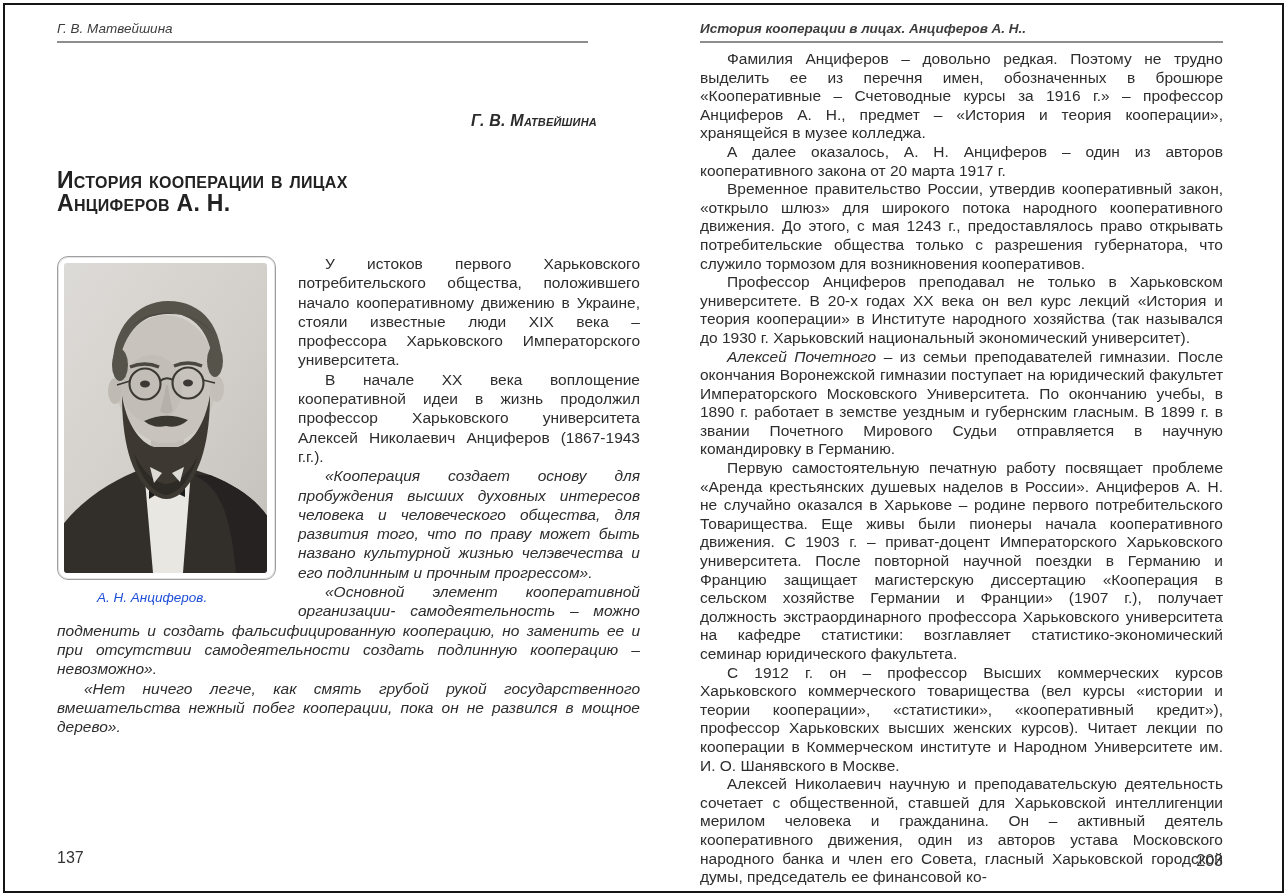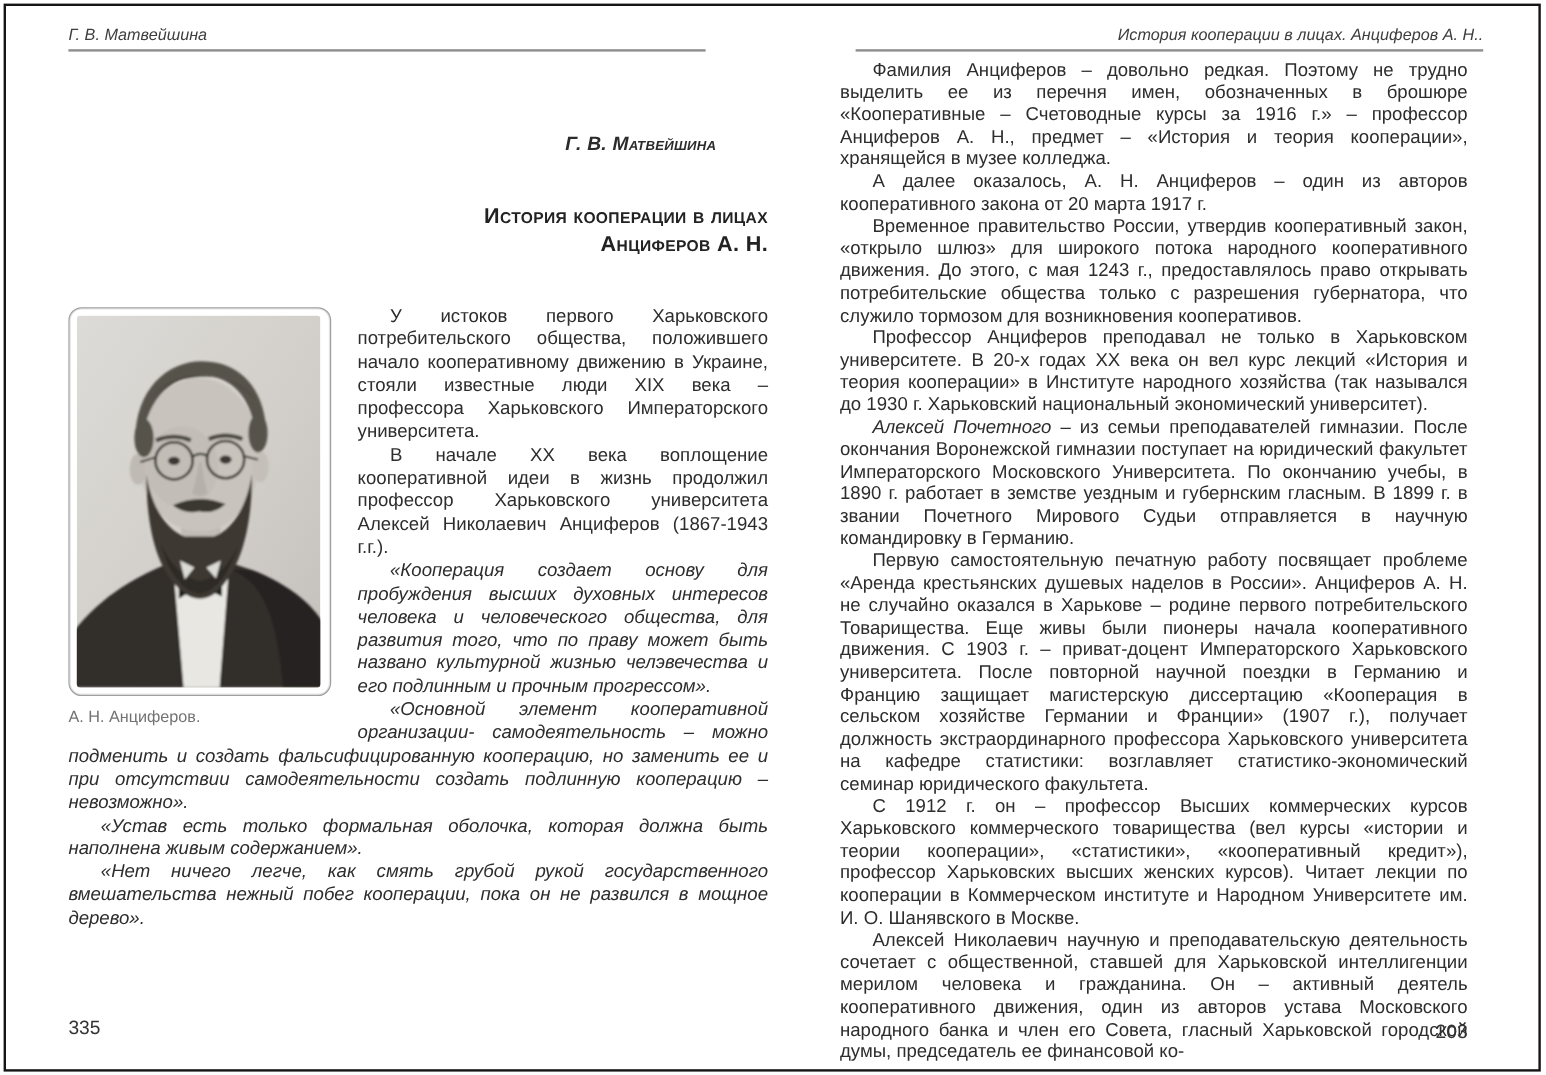--- a/index.html
+++ b/index.html
@@ -7,43 +7,43 @@
        font-family:"Liberation Sans","DejaVu Sans",sans-serif;color:#2e2e2e;}
   .scan-frame{position:absolute;left:3px;top:3px;right:4px;bottom:3px;
        border:2px solid #151515;pointer-events:none;}
   .page{position:absolute;top:0;height:672px;}
   .page-left{left:57px;width:583px;}
   .page-right{left:700px;width:523px;}
 
   .running-header{position:absolute;top:21px;font-style:italic;font-size:13.5px;
        color:#3d3d3d;padding-bottom:5px;border-bottom:2px solid #8e8e8e;}
   .rh-left{left:0;width:531px;text-align:left;}
-  .rh-right{left:13px;width:523px;text-align:right;}
+  .rh-right{left:0;width:523px;font-weight:bold;}
 
   .author-line{position:absolute;top:112px;right:43px;font-weight:bold;font-style:italic;
        font-variant:small-caps;font-size:16px;color:#2b2b2b;letter-spacing:.2px;}
 
-  .article-title{position:absolute;top:169px;left:0;width:100%;text-align:right;
-       font-weight:bold;font-variant:small-caps;font-size:18px;line-height:23px;
+  .article-title{position:absolute;top:169px;left:0;width:100%;text-align:left;
+       font-weight:bold;font-variant:small-caps;font-size:23px;line-height:23px;
        color:#222;letter-spacing:.3px;}
 
   .body-flow{position:absolute;top:254px;left:0;width:100%;
        font-size:15.5px;line-height:19.3px;text-align:justify;color:#2d2d2d;}
   .page-right .body-flow{top:50px;font-size:15.5px;line-height:18.6px;}
 
   .para{margin:0;text-indent:27px;}
   .para.italic{font-style:italic;}
   .lead-italic{font-style:italic;}
 
   figure.photo-figure{float:left;width:219px;margin:2px 22px 4px 0;padding:0;}
   .photo-frame{border:1px solid #9f9f9f;border-radius:11px;padding:6px;background:#fff;
        box-shadow:inset 0 0 0 1px #e3e3e3;}
   .photo-frame svg{display:block;border-radius:3px;}
-  figcaption{font-size:13.5px;color:#737373;margin-top:8px;
-       text-align:left;text-indent:0;}
+  figcaption{font-style:italic;font-size:13.5px;color:#1d4ed8;margin-top:8px;
+       text-align:left;text-indent:0;margin-left:40px;}
 
   .page-number{position:absolute;font-size:16px;color:#333;}
   .pn-left{left:0;top:849px;}
   .pn-right{right:0;top:852px;text-align:right;}
 </style>
 </head>
 <body>
 
 <div class="scan-frame"></div>
 
@@ -121,26 +121,25 @@
           </g>
         </svg>
       </div>
       <figcaption>А. Н. Анциферов.</figcaption>
     </figure>
     <div>
         <p class="para">У истоков первого Харьковского потребительского общества, положившего начало кооперативному движению в Украине, стояли известные люди XIX века – профессора Харьковского Императорского университета.</p>
         <p class="para">В начале XX века воплощение кооперативной идеи в жизнь продолжил профессор Харьковского университета Алексей Николаевич Анциферов (1867-1943 г.г.).</p>
         <p class="para italic">«Кооперация создает основу для пробуждения высших духовных интересов человека и человеческого общества, для развития того, что по праву может быть названо культурной жизнью челэвечества и его подлинным и прочным прогрессом».</p>
         <p class="para italic">«Основной элемент кооперативной организации- самодеятельность – можно подменить и создать фальсифицированную кооперацию, но заменить ее и при отсутствии самодеятельности создать подлинную кооперацию – невозможно».</p>
-        <p class="para italic">«Устав есть только формальная оболочка, которая должна быть наполнена живым содержанием».</p>
         <p class="para italic">«Нет ничего легче, как смять грубой рукой государственного вмешательства нежный побег кооперации, пока он не развился в мощное дерево».</p>
       </div>
   </div>
 
-  <div class="page-number pn-left">335</div>
+  <div class="page-number pn-left">137</div>
 </div>
 
 <div class="page page-right">
   <div class="running-header rh-right">
     <span>История кооперации в лицах. Анциферов А. Н..</span>
   </div>
 
   <div class="body-flow">
     <div>
         <p class="para">Фамилия Анциферов – довольно редкая. Поэтому не трудно выделить ее из перечня имен, обозначенных в брошюре «Кооперативные – Счетоводные курсы за 1916 г.» – профессор Анциферов А. Н., предмет – «История и теория кооперации», хранящейся в музее колледжа.</p>

